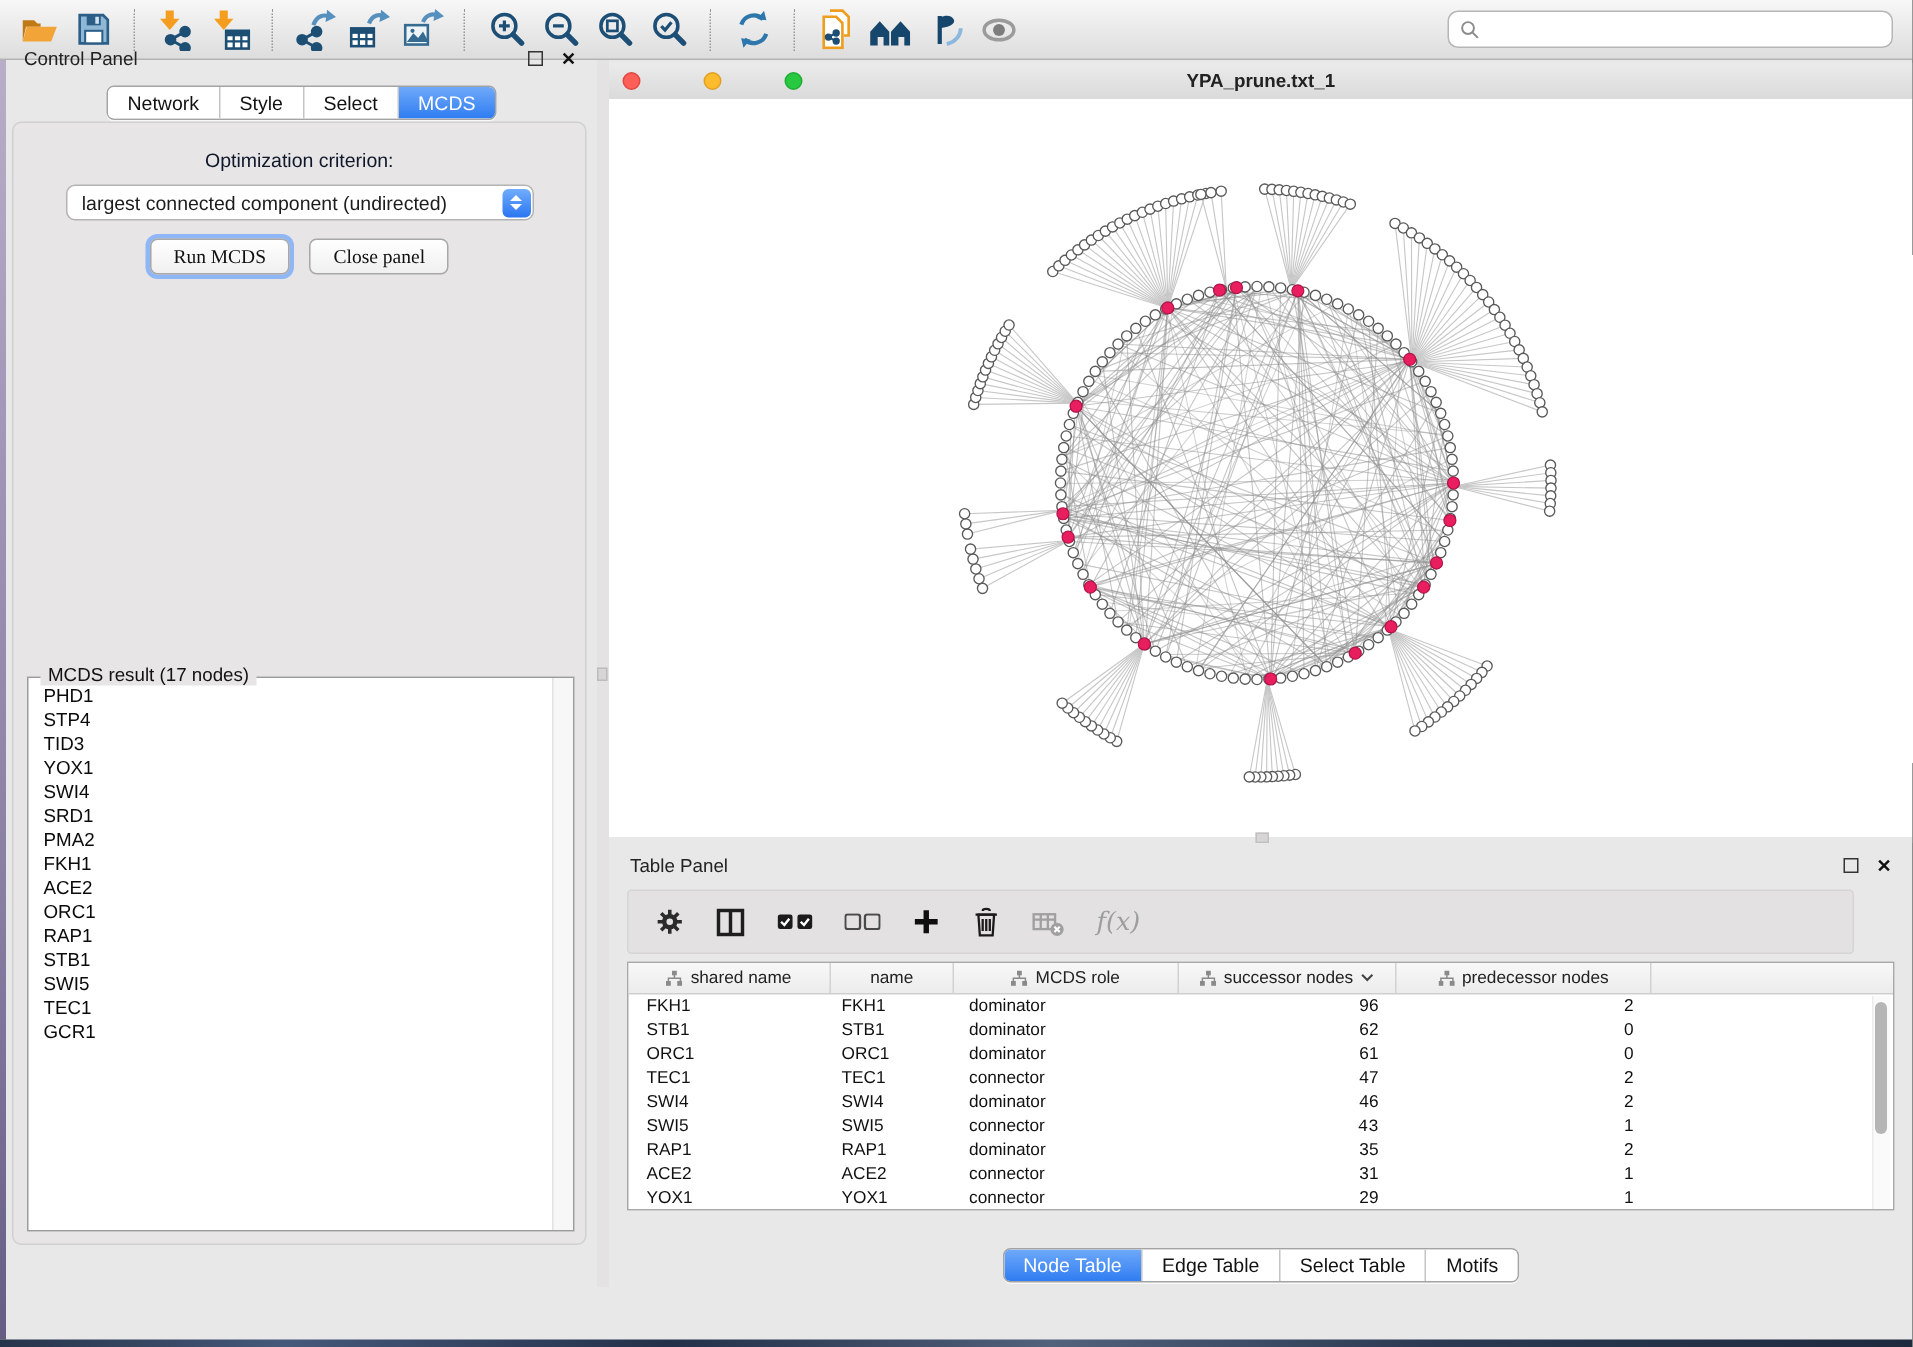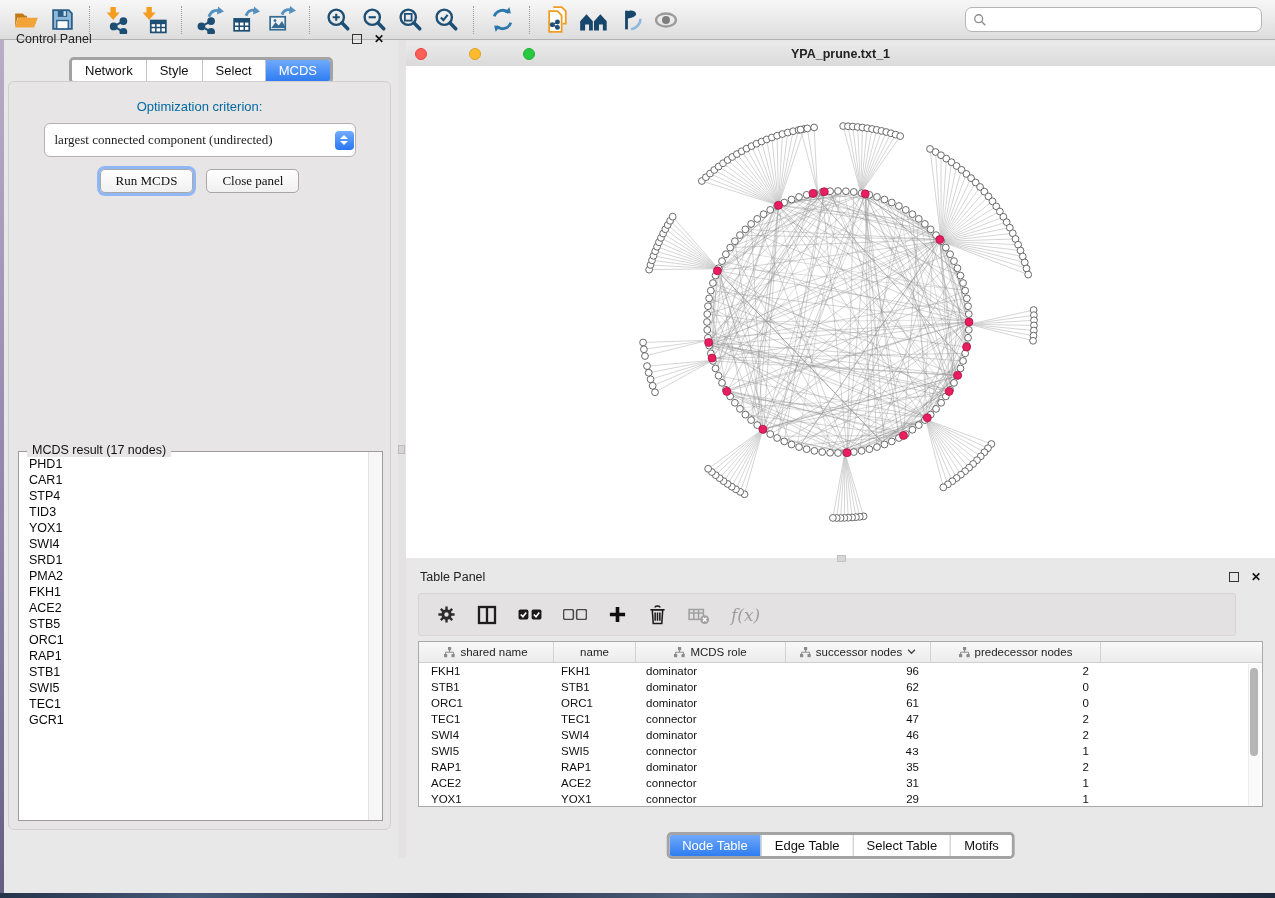--- a/index.html
+++ b/index.html
@@ -20,32 +20,32 @@
               background:linear-gradient(180deg,#b9aec8,#a196b8 30%,#8d82a6 60%,#766c92 85%,#665d83);}
   .bottom-strip{position:absolute;left:0;top:893px;width:1275px;height:5px;
                 background:linear-gradient(90deg,#26344a,#45597a 15%,#233049 35%,#52617c 55%,#2b3a52 75%,#1e2a3e);}
   
   .control-panel{position:absolute;left:4px;top:24px;width:394px;height:818px;}
   .panel-head{height:30px;display:flex;align-items:center;padding:0 12px;font-size:12.5px;color:#222;}
   .panel-head .spacer{flex:1;}
   .wicon{display:inline-flex;align-items:center;justify-content:center;width:14px;height:14px;margin-left:8px;color:#222;}
   .float-box{width:8px;height:8px;border:1.5px solid #333;}
   .close-x{font-size:12px;font-weight:bold;color:#111;line-height:1;}
-  .seg{display:flex;border:3px solid #a3a3a3;border-radius:5px;overflow:hidden;background:#fff;
+  .seg{display:flex;border:1px solid #a3a3a3;border-radius:5px;overflow:hidden;background:#fff;
        box-shadow:0 1px 0 rgba(255,255,255,.7);}
   .seg-btn{border:none;background:#fff;font-size:13px;padding:3px 13px;font-family:inherit;color:#111;
            border-left:1px solid #c4c4c4;cursor:default;}
   .seg-btn:first-child{border-left:none;}
   .seg-btn.active{background:linear-gradient(#6fa9fa,#2f7df2);color:#fff;}
   .cp-tabs{position:absolute;left:50%;transform:translateX(-50%);top:33px;}
   .cp-content{position:absolute;left:4px;top:57px;width:383px;height:749px;background:#e7e5e5;
               border:1px solid #d2cfcf;border-radius:6px;box-sizing:border-box;}
-  .opt-label{text-align:center;font-size:13px;margin-top:17px;color:#0369a1;}
-  .mac-select{margin:9px auto 0;width:312px;height:34px;background:#fff;border:1px solid #b3b3b3;
-              border-radius:6px;display:flex;align-items:center;box-sizing:border-box;font-family:Liberation Serif, serif;}
+  .opt-label{text-align:center;font-size:13px;margin-top:17px;color:#0f172a;}
+  .mac-select{margin:9px auto 0;width:312px;height:24px;background:#fff;border:1px solid #b3b3b3;
+              border-radius:6px;display:flex;align-items:center;box-sizing:border-box;}
   .mac-select .val{flex:1;font-size:13px;padding-left:10px;white-space:nowrap;}
   .mac-select .spin{width:19px;height:19px;margin-right:1px;border-radius:4px;
                     background:linear-gradient(#71adfc,#2a76f2);display:flex;flex-direction:column;
                     align-items:center;justify-content:center;gap:2px;}
   .tri-up{width:0;height:0;border-left:4px solid transparent;border-right:4px solid transparent;border-bottom:4px solid #fff;}
   .tri-dn{width:0;height:0;border-left:4px solid transparent;border-right:4px solid transparent;border-top:4px solid #fff;}
   .btn-row{display:flex;justify-content:center;gap:13px;margin-top:12px;}
   .mac-btn{background:linear-gradient(#ffffff,#f0f0f0);border:1px solid #a8a8a8;border-radius:5px;
            font-size:13px;font-family:Liberation Serif, serif;padding:3px 15px;color:#111;cursor:default;}
   .mac-btn.focused{box-shadow:0 0 0 3px rgba(96,158,255,.65);}
@@ -271,30 +271,28 @@
           </span>
       </div>
       <div class="btn-row">
         <button class="mac-btn focused">Run MCDS</button>
         <button class="mac-btn">Close panel</button>
       </div>
       <div class="result-group">
         <span class="result-legend">MCDS result (17 nodes)</span>
         <div class="mcds-list" id="mcds-list">
             <div class="mcds-item">PHD1</div>
-            <div class="mcds-item">CAR1</div>
             <div class="mcds-item">STP4</div>
             <div class="mcds-item">TID3</div>
             <div class="mcds-item">YOX1</div>
             <div class="mcds-item">SWI4</div>
             <div class="mcds-item">SRD1</div>
             <div class="mcds-item">PMA2</div>
             <div class="mcds-item">FKH1</div>
             <div class="mcds-item">ACE2</div>
-            <div class="mcds-item">STB5</div>
             <div class="mcds-item">ORC1</div>
             <div class="mcds-item">RAP1</div>
             <div class="mcds-item">STB1</div>
             <div class="mcds-item">SWI5</div>
             <div class="mcds-item">TEC1</div>
             <div class="mcds-item">GCR1</div>
           </div>
         <div class="list-scroll"></div>
       </div>
     </div>

